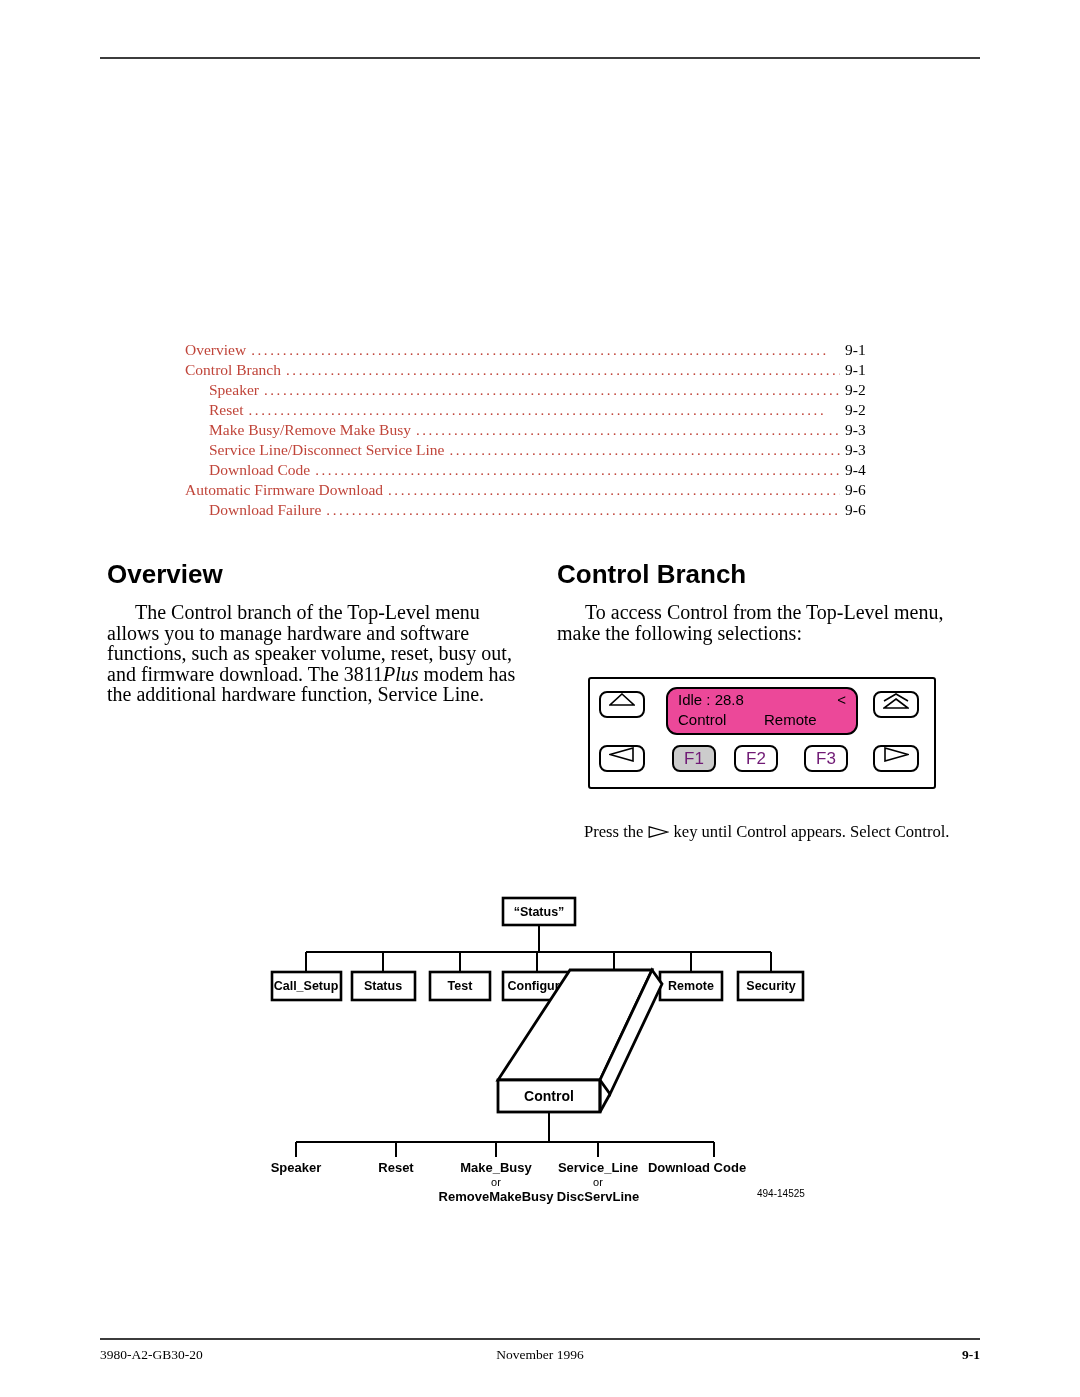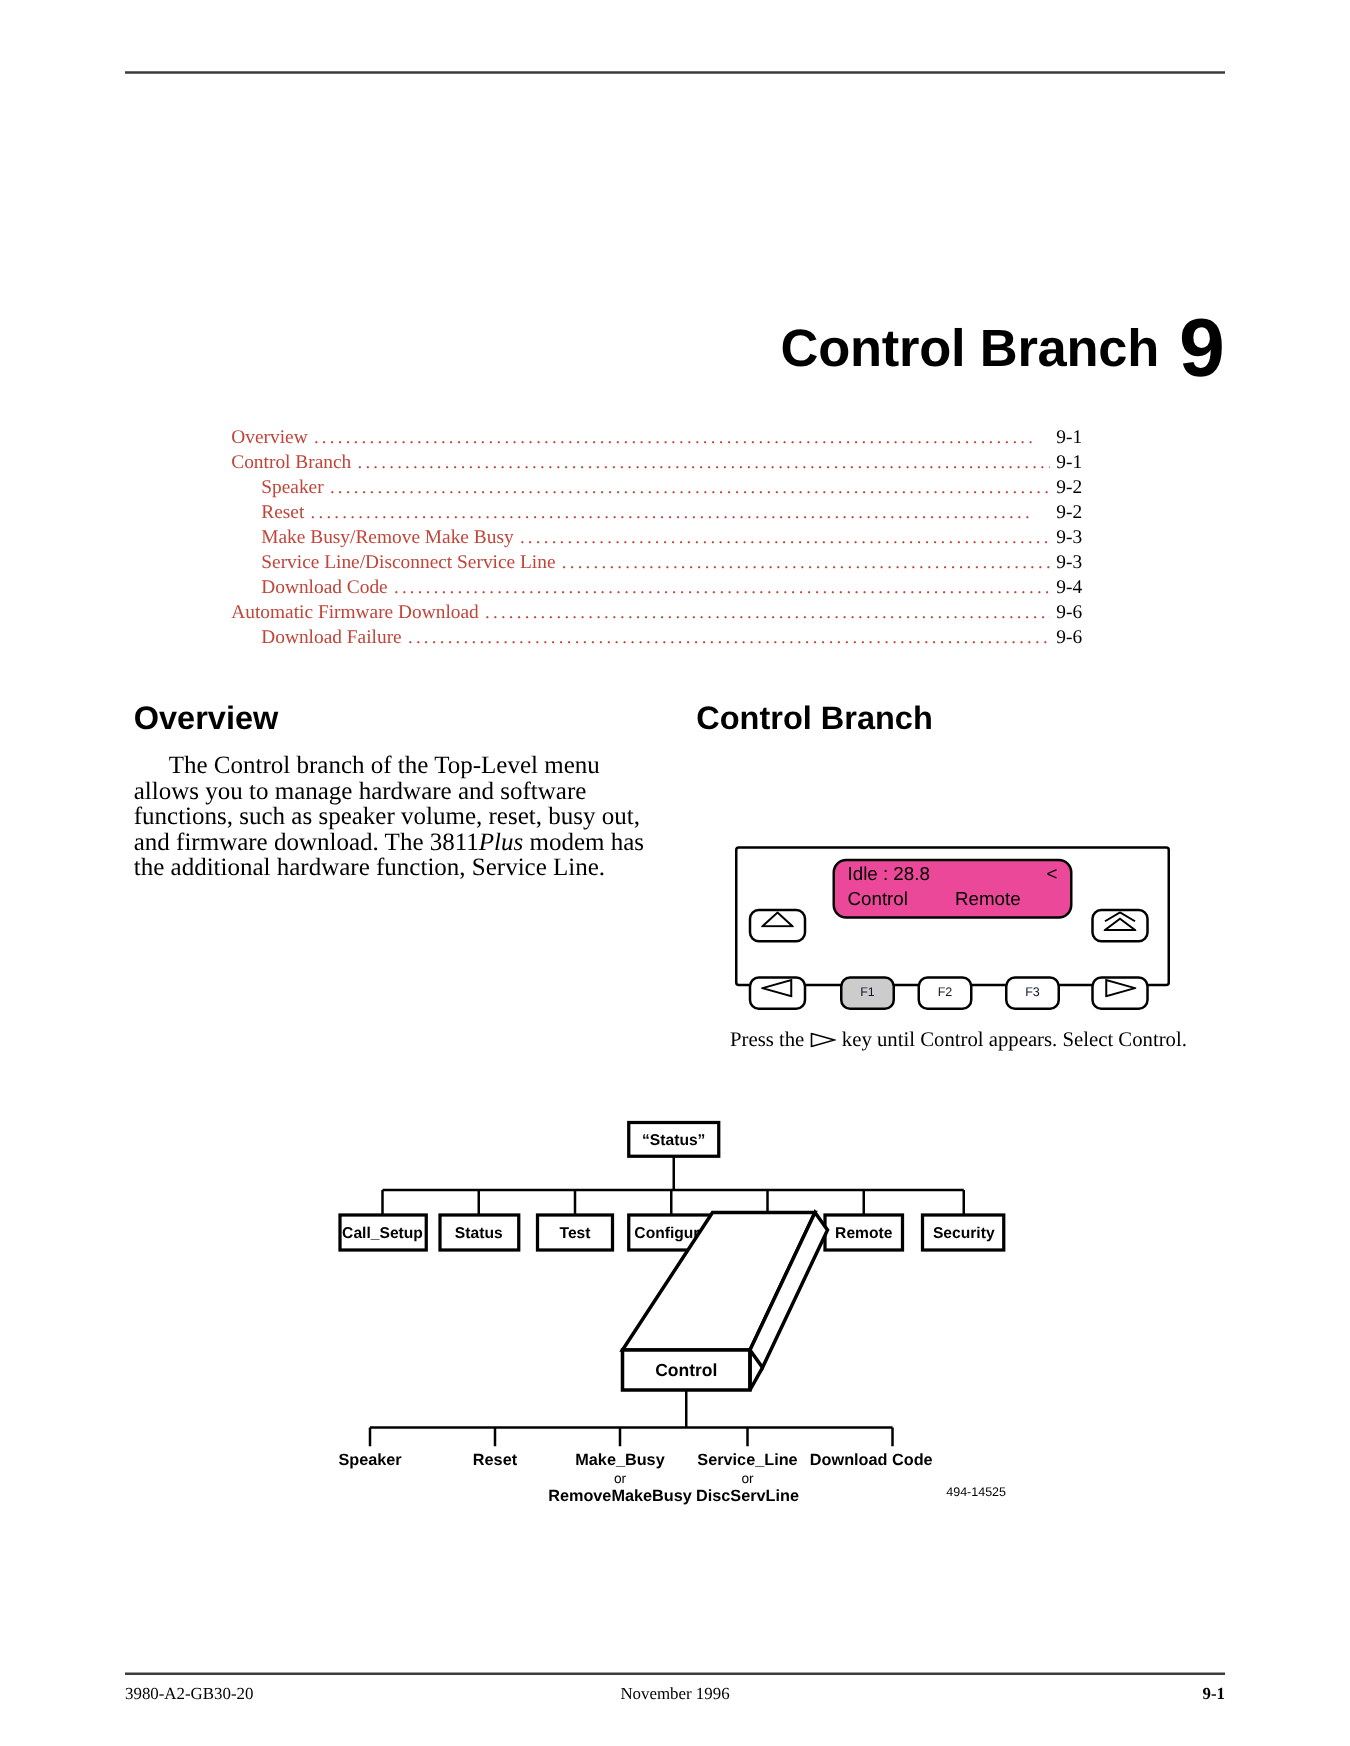--- a/index.html
+++ b/index.html
@@ -150,25 +150,24 @@
   .lcd-left  { position: absolute; left: 0; }
   .lcd-right { position: absolute; right: 0; }
   .lcd-mid   { position: absolute; left: 86px; }
 
   .key {
     position: absolute;
     border: 2px solid #000;
     border-radius: 8px;
     background: #fff;
     font-family: "Liberation Sans", sans-serif;
-    font-size: 10px;
+    font-size: 17px;
     text-align: center;
-    color: #0f172a;
+    color: #701a75;
     box-sizing: border-box;
-    margin-top: 36px;
   }
   .key.fn {
     width: 44px;
     height: 27px;
     line-height: 24px;
   }
   .key.arrow {
     width: 46px;
     height: 27px;
     line-height: 24px;
@@ -255,23 +254,20 @@
   .footer-center { position: absolute; left: 0; width: 880px; text-align: center; }
   .footer-right  { position: absolute; right: 0; font-weight: bold; }
 </style>
 </head>
 <body>
 
 <div class="page">
 
   <div class="top-rule"></div>
 
-  <div class="chapter-head">
-    <span class="chapter-title">Control Branch</span><span class="chapter-number">9</span>
-  </div>
 
   <div class="toc">
     <div class="toc-row">
       <span class="toc-label">Overview</span>
       <span class="toc-dots">...........................................................................................</span>
       <span class="toc-page">9-1</span>
     </div>
     <div class="toc-row">
       <span class="toc-label">Control Branch</span>
       <span class="toc-dots">...........................................................................................</span>
@@ -311,20 +307,21 @@
       <span class="toc-label">Download Failure</span>
       <span class="toc-dots">...........................................................................................</span>
       <span class="toc-page">9-6</span>
     </div>
   </div>
 
   <div class="h1" id="overview-heading">Overview</div>
   <div class="body-para" id="overview-para"><span>The Control branch of the Top-Level menu allows you to manage hardware and software functions, such as speaker volume, reset, busy out, and firmware download. The 3811</span><i>Plus</i><span> modem has the additional hardware function, Service Line.</span></div>
 
   <div class="h1" id="control-branch-heading">Control Branch</div>
+  <div class="body-para" id="control-branch-para">To access Control from the Top-Level menu, make the following selections:</div>
 
   <div class="keypad">
     <div class="lcd">
       <div class="lcd-line l1">
         <span class="lcd-left">Idle : 28.8</span>
         <span class="lcd-right">&lt;</span>
       </div>
       <div class="lcd-line l2">
         <span class="lcd-left">Control</span>
         <span class="lcd-mid">Remote</span>

